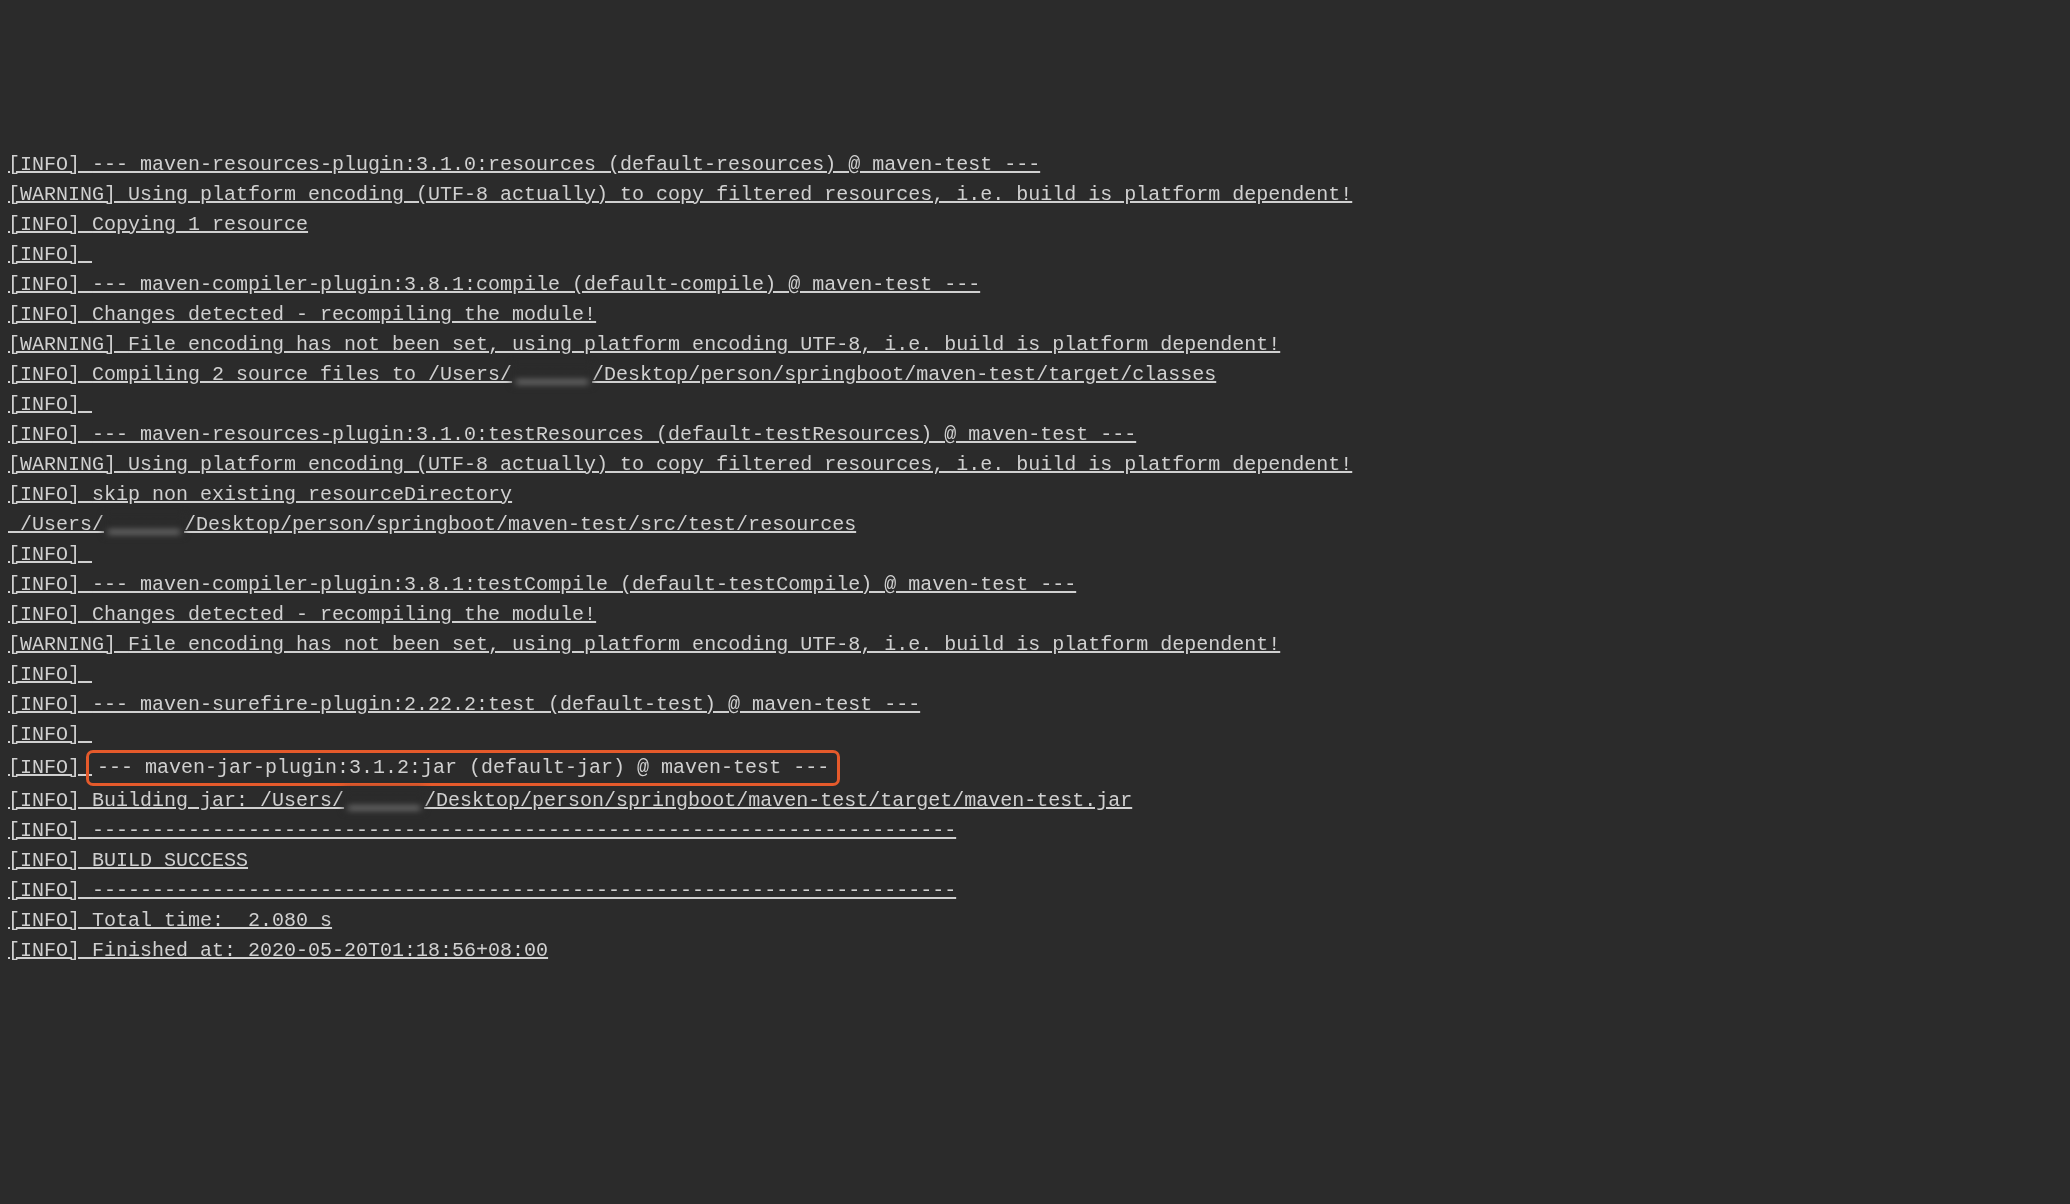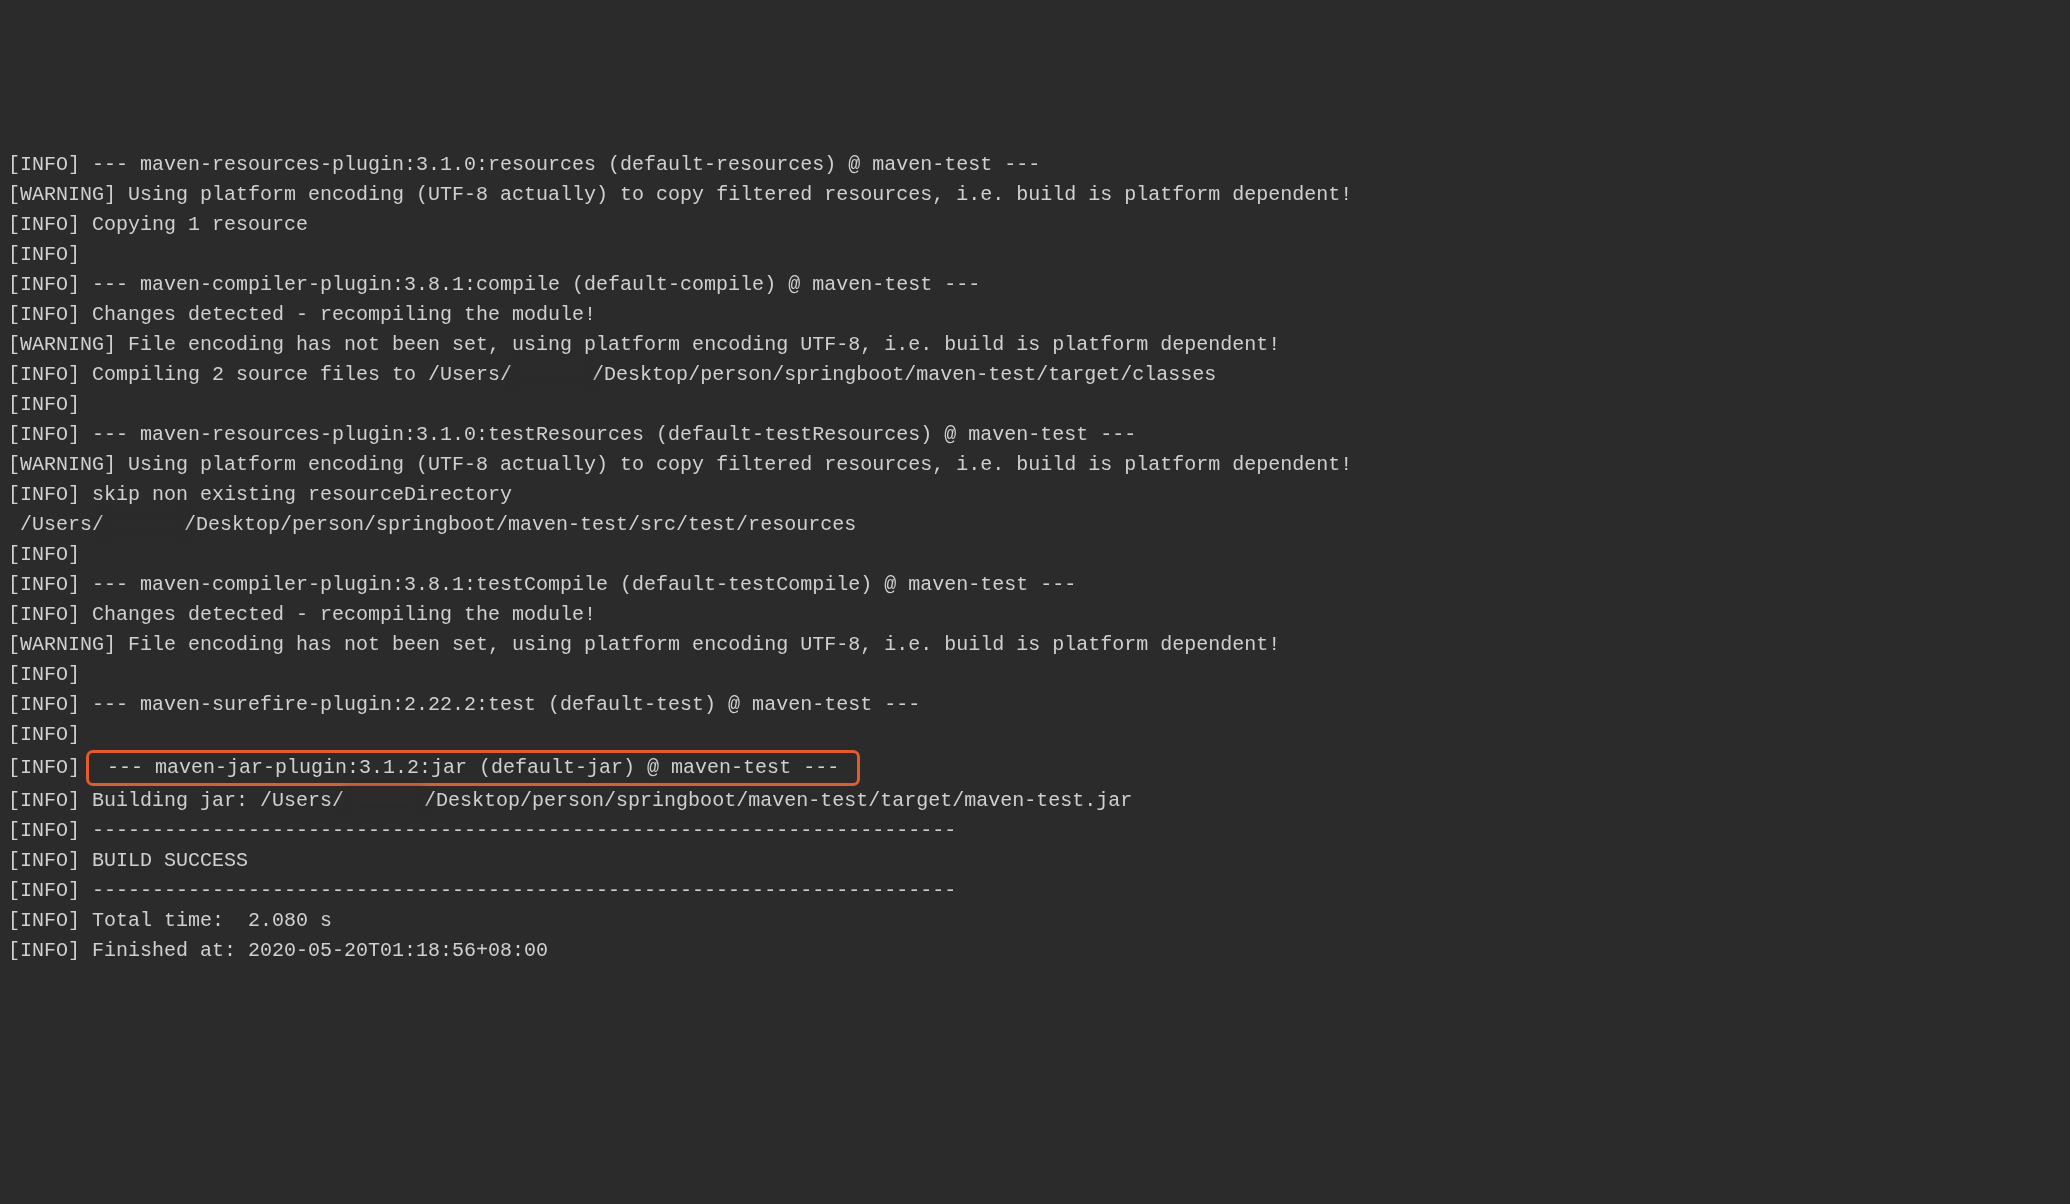--- a/index.html
+++ b/index.html
@@ -11,26 +11,27 @@
     line-height: 30px;
     color: #d0d0d0;
     white-space: pre;
     overflow-x: auto;
   }
   .terminal {
     padding: 0 8px 8px 8px;
   }
   .line {
     display: block;
+    text-decoration: underline;
   }
   .highlight-box {
     display: inline-block;
     border: 3px solid #e55a2b;
     border-radius: 7px;
-    padding: 0 18px;
+    padding: 0 8px;
     margin-left: -6px;
   }
   .redact {
     background: #2b2b2b;
     color: #2b2b2b;
     filter: blur(3px);
     padding: 0 4px;
   }
 </style>
 </head>

